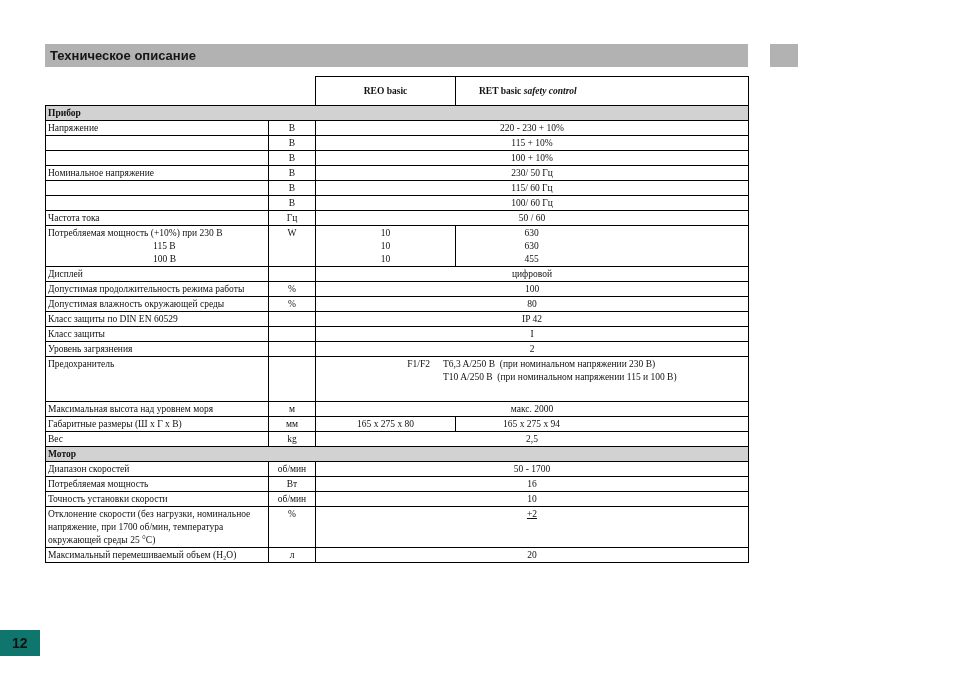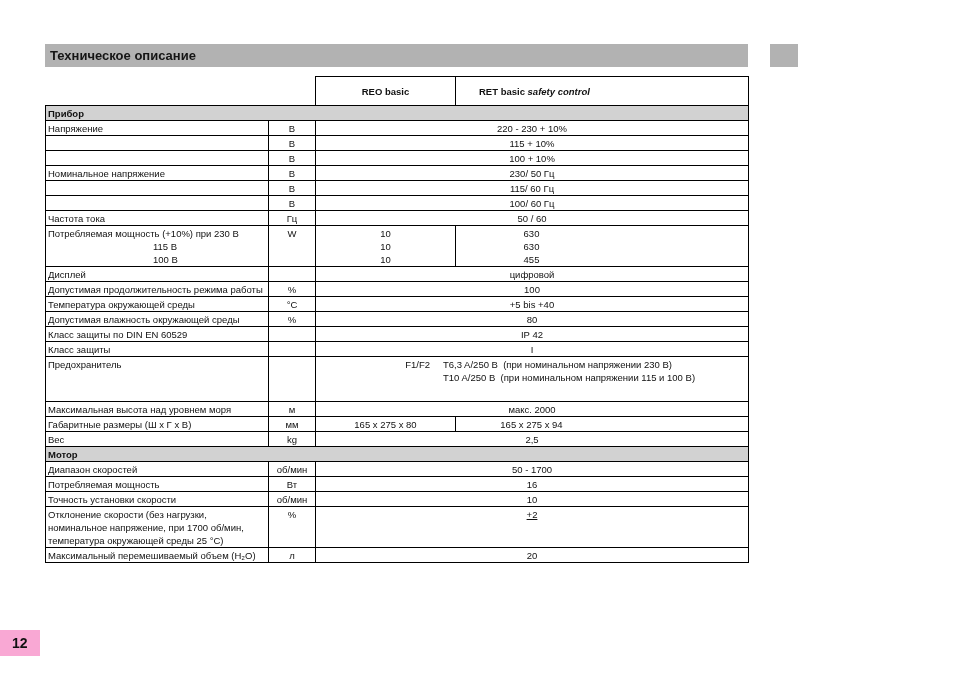--- a/index.html
+++ b/index.html
@@ -11,21 +11,21 @@
     position:absolute;left:45px;top:44px;width:703px;height:23px;
     background:#b2b2b2;font-size:13px;font-weight:bold;line-height:23px;
     padding-left:5px;box-sizing:border-box;color:#151515;
   }
   .corner-box{
     position:absolute;left:770px;top:44px;width:91px;height:23px;background:#b2b2b2;
   }
   table.spec-table{
     position:absolute;left:45px;top:76px;width:703px;
     border-collapse:collapse;table-layout:fixed;
-    font-size:9.5px;line-height:13px;color:#111;
+    font-size:9.5px;line-height:13px;color:#111;font-family:Liberation Serif, serif;
   }
   .spec-table td{
     border:1px solid #000;vertical-align:top;
     padding:1px 2px 0 2px;height:13px;overflow:hidden;
   }
   .spec-table thead td{height:27px;vertical-align:middle;font-weight:bold;}
   .spec-table td.h-empty{border:none;background:#fff;}
   .spec-table td.h-reo{text-align:center;}
   .spec-table td.h-ret{text-align:left;padding-left:23px;}
   .spec-table td.h-ret i{font-style:italic;text-align:center;}
@@ -35,21 +35,21 @@
   .spec-table td.val{text-align:center;}
   .spec-table td.reo{text-align:center;}
   .spec-table td.ret{text-align:center;padding-right:143px;}
   .spec-table .sub{padding-left:105px;}
   .spec-table td.fuse-cell{text-align:left;padding-bottom:17px;}
   .fuse-wrap{display:flex;}
   .fuse-left{width:112px;text-align:right;white-space:pre;}
   .fuse-right{padding-left:13px;white-space:pre;}
   .u-val{text-decoration:underline;}
   .page-num{
-    position:absolute;left:0;top:630px;width:40px;height:26px;background:#f9a8d4;
+    position:absolute;left:0;top:630px;width:40px;height:26px;background:#0f766e;
     font-size:14px;font-weight:bold;line-height:26px;padding-left:12px;
     box-sizing:border-box;color:#111;
   }
   .footer-code{
     position:absolute;left:838px;top:655px;font-size:8.5px;color:#333;
   }
 </style>
 </head>
 <body>
 
@@ -133,38 +133,38 @@
           <td class="lbl">Дисплей</td>
           <td class="unit"></td>
           <td class="val" colspan="2">цифровой</td>
         </tr>
         <tr>
           <td class="lbl">Допустимая продолжительность режима работы</td>
           <td class="unit">%</td>
           <td class="val" colspan="2">100</td>
         </tr>
         <tr>
-          <td class="lbl">Температура окружающей среды</td>
-          <td class="unit">°C</td>
-          <td class="val" colspan="2">+5 bis +40</td>
-        </tr>
-        <tr>
           <td class="lbl">Допустимая влажность окружающей среды</td>
           <td class="unit">%</td>
           <td class="val" colspan="2">80</td>
         </tr>
         <tr>
           <td class="lbl">Класс защиты по DIN EN 60529</td>
           <td class="unit"></td>
           <td class="val" colspan="2">IP 42</td>
         </tr>
         <tr>
           <td class="lbl">Класс защиты</td>
           <td class="unit"></td>
           <td class="val" colspan="2">I</td>
+        </tr>
+        <tr>
+          <td class="lbl">Уровень загрязнения</td>
+          <td class="unit"></td>
+          <td class="val" colspan="2">2</td>
         </tr>
         <tr>
           <td class="lbl">Предохранитель</td>
           <td class="unit"></td>
           <td class="val fuse-cell" colspan="2">
             <div class="fuse-wrap">
               <div class="fuse-left">F1/F2</div>
               <div class="fuse-right"><div>T6,3 A/250 В  (при номинальном напряжении 230 В)</div><div>T10 A/250 В  (при номинальном напряжении 115 и 100 В)</div></div>
             </div>
           </td>

